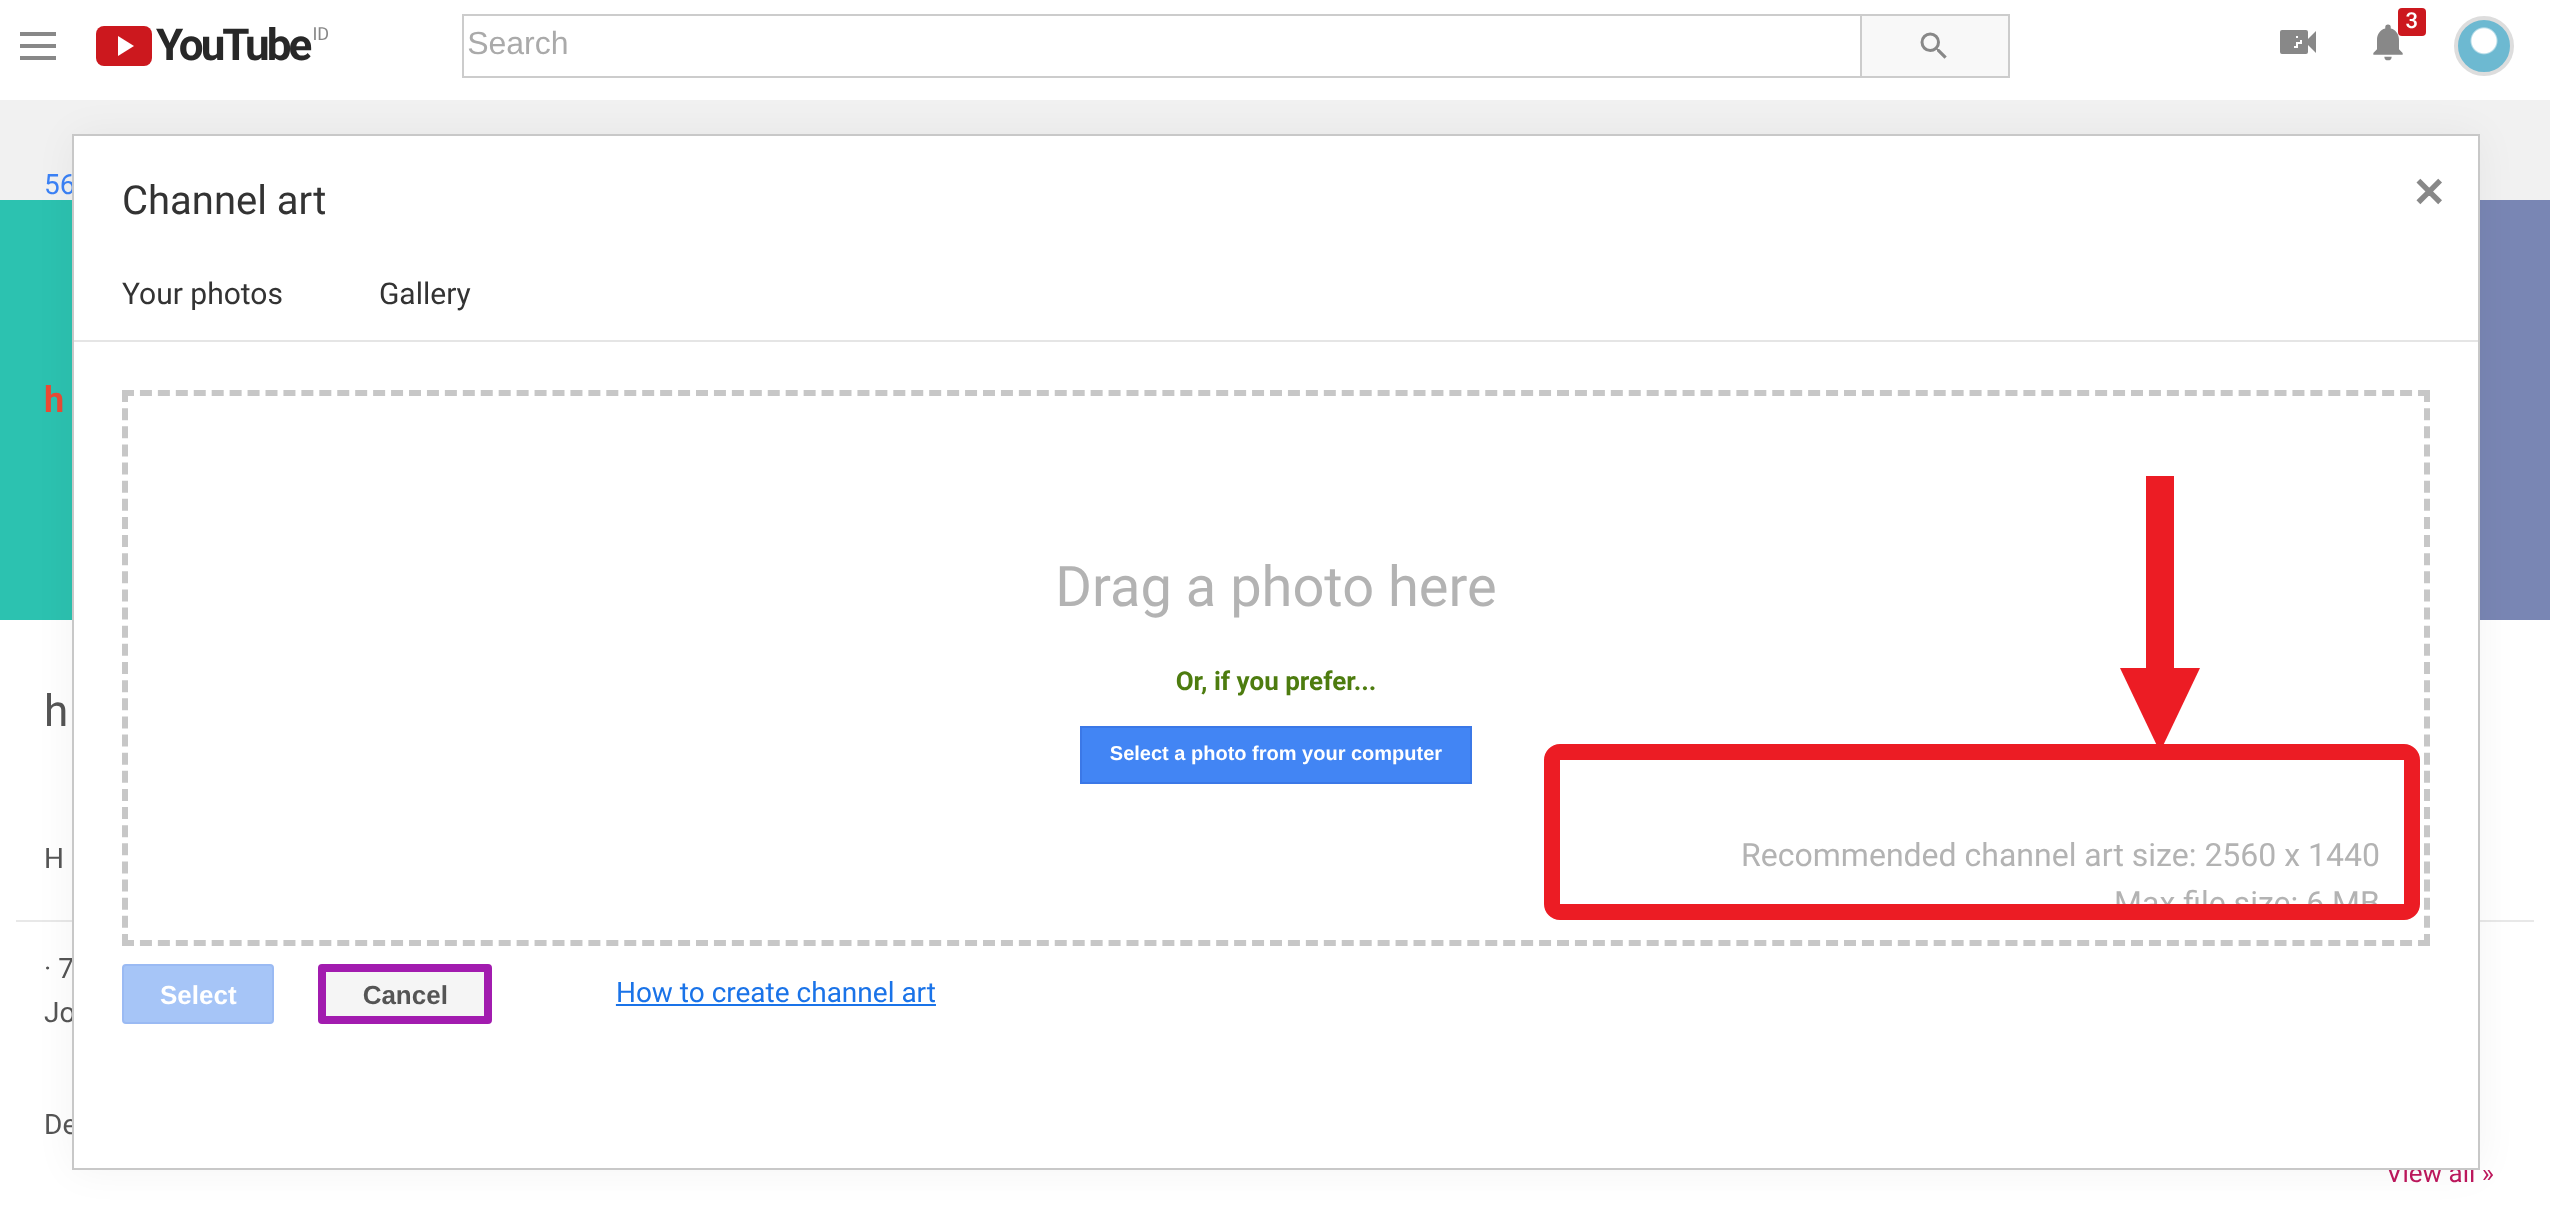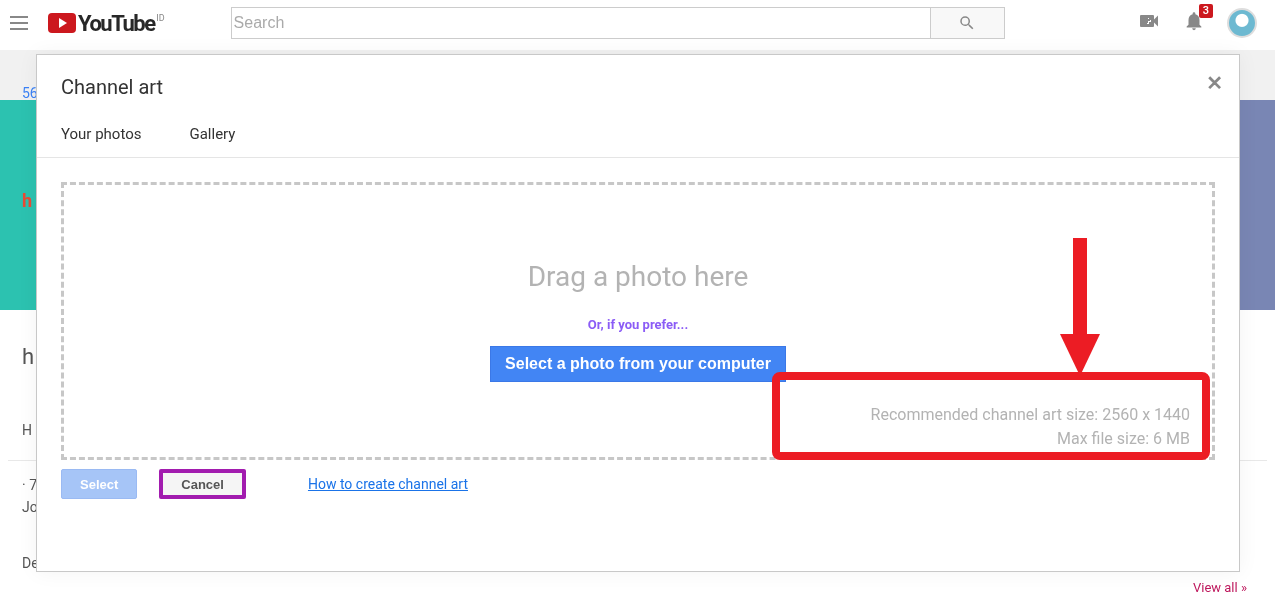--- a/index.html
+++ b/index.html
@@ -65,44 +65,44 @@
   .bg-banner { top:100px; height:210px; background: linear-gradient(90deg,#2cc2b0 0 40px,#7986b4 40px); }
   .bg-chname { position:absolute; top:344px; left:22px; font-size:22px; color:#555;}
   .bg-home { position:absolute; top:422px; left:22px; font-size:14px; color:#555;}
   .bg-sub { position:absolute; top:85px; left:22px; font-size:14px; color:#3b82f6;}
   .bg-h { position:absolute; top:190px; left:22px; font-size:18px; color:#e94b35; font-weight:bold;}
   .bg-stats { position:absolute; top:474px; left:22px; font-size:14px; color:#555; line-height:22px;}
   .bg-viewall { position:absolute; top:580px; right:28px; font-size:13px; color:#be185d;}
   .bg-divider { position:absolute; left:8px; right:8px; top:460px; height:1px; background:#e8e8e8;}
   
   .modal {
-    position: absolute; top: 54px; left: 36px; width: 1204px; height: 518px;
+    position: absolute; top: 67px; left: 36px; width: 1204px; height: 518px;
     background: #fff; border: 1px solid #c8c8c8; display:flex; flex-direction:column;
     box-shadow: 0 0 20px rgba(0,0,0,0.05);
   }
   .modal-header { padding: 20px 24px 8px 24px; position:relative;}
   .modal-title { font-size: 20px; color:#333; font-weight:400;}
   .close-x { position:absolute; right:16px; top:16px; font-size:20px; color:#888; cursor:pointer; font-weight:bold;}
   .tabs { display:flex; gap: 48px; padding: 18px 24px 0 24px; border-bottom: 0; }
   .tab {
     font-size: 15px; color:#333; padding-bottom: 12px; cursor:pointer;
     border-bottom: 3px solid transparent;
   }
   .tab.active { font-weight: bold; border-bottom-color: #4285f4; }
   .tab-underline-strip { height:1px; background:#e5e5e5; margin: -1px 0 0 0;}
   .dropzone {
     margin: 24px 24px 0 24px; height: 278px;
     border: 3px dashed #c7c7c7; position:relative;
     display:flex; flex-direction:column; align-items:center; justify-content:center;
   }
   .drag-text { font-size: 28px; color:#b3b3b3; font-weight:400; }
-  .or-text { font-size: 13px; color:#8b5cf6; font-weight:bold; margin-top: 24px;}
+  .or-text { font-size: 13px; color:#4d7c0f; font-weight:bold; margin-top: 24px;}
   .pick-btn {
     margin-top: 14px; background:#4285f4; color:#fff; border:1px solid #3b78e7;
-    padding: 8px 14px; font-size:16px; font-weight:bold; cursor:pointer;
+    padding: 8px 14px; font-size:10px; font-weight:bold; cursor:pointer;
   }
   .rec-box {
     position:absolute; right: 22px; bottom: 6px; text-align:right;
     font-size:16px; color:#b3b3b3; line-height: 24px;
   }
   
   .anno-rect {
     position:absolute; border: 8px solid #ec1c24; border-radius:8px;
     pointer-events:none;
   }

